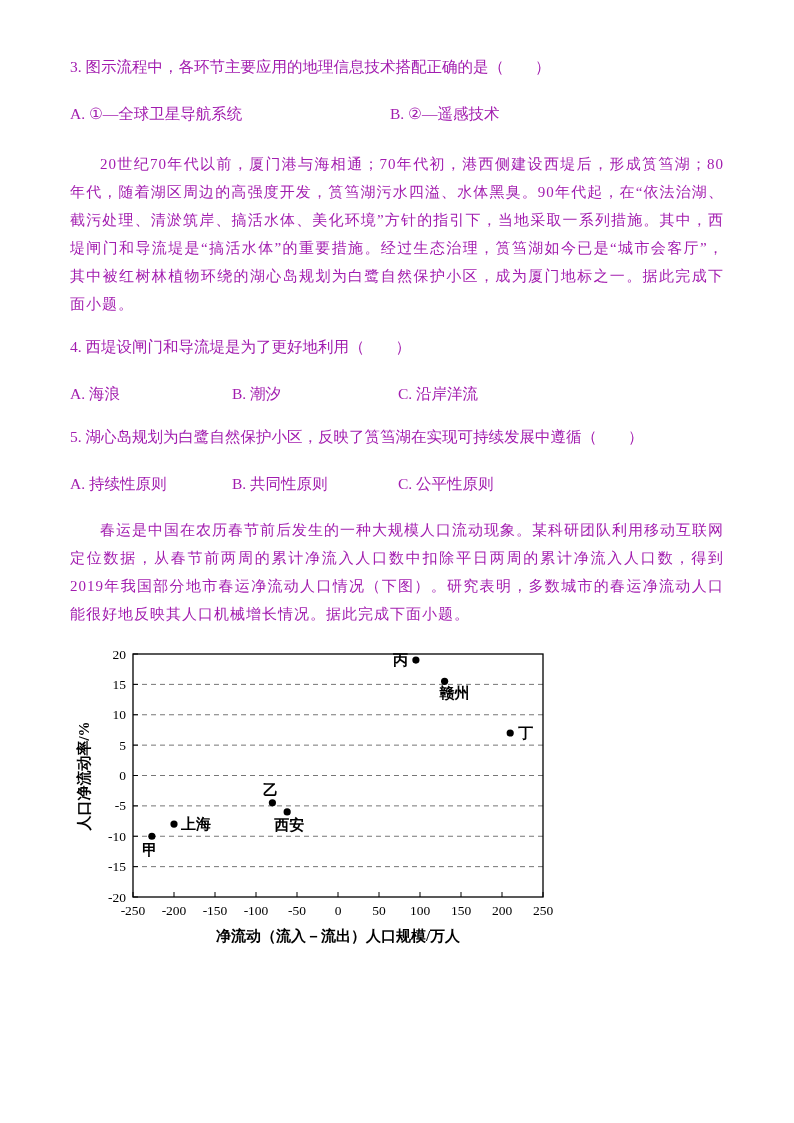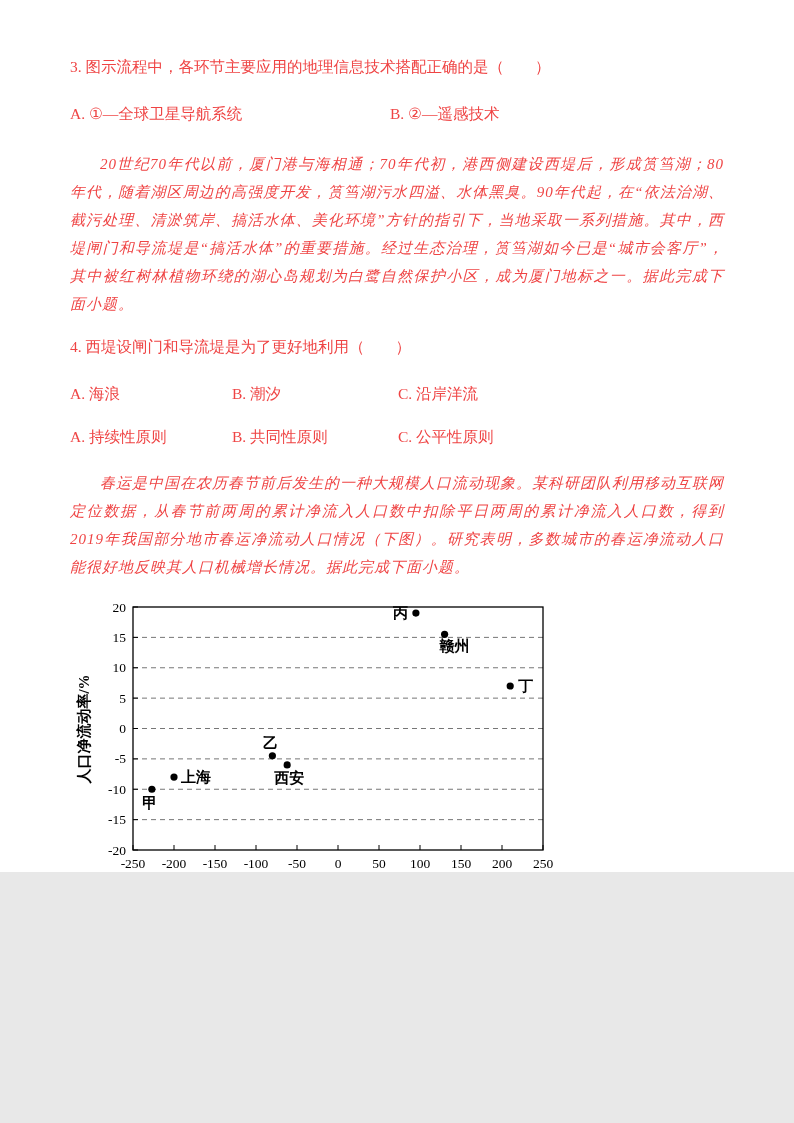--- a/index.html
+++ b/index.html
@@ -1,21 +1,21 @@
 <!DOCTYPE html>
 <html><head>
 <meta charset="utf-8">
 <style>
   html, body { margin: 0; padding: 0; background: #e8e8e8; }
   .page {
     width: 794px;
-    height: 872px;
+    height: 1123px;
     margin: 0 auto;
     background: #ffffff;
-    color: #ef4444;
+    color: #a21caf;
     font-family: "Liberation Serif", "DejaVu Serif", serif;
     box-sizing: border-box;
     padding: 56px 70px 0 70px;
     overflow: hidden;
     position: relative;
   }
   .question {
     font-size: 15.5px;
     line-height: 22px;
     margin: 0 0 25px 0;
@@ -33,21 +33,20 @@
     font-size: 15.5px;
     line-height: 22px;
     margin: 0 0 21px 0;
   }
   .passage {
     font-size: 15px;
     line-height: 28px;
     letter-spacing: 1px;
     text-align: justify;
     text-indent: 2em;
-    font-style: italic;
     margin: 0 0 18px 0;
   }
   .passage.second { margin-bottom: 14px; }
   .chart-wrap { margin: 8px 0 0 2px; }
   svg text { fill: #000; font-family: "Liberation Serif", "DejaVu Serif", serif; }
   svg .tick { font-size: 13.5px; }
   svg .axis-label { font-size: 15px; font-weight: bold; }
   svg .pt-label { font-size: 15px; font-weight: bold; }
 </style>
 </head>
@@ -64,20 +63,21 @@
 
   <p class="passage">20世纪70年代以前，厦门港与海相通；70年代初，港西侧建设西堤后，形成筼筜湖；80年代，随着湖区周边的高强度开发，筼筜湖污水四溢、水体黑臭。90年代起，在“依法治湖、截污处理、清淤筑岸、搞活水体、美化环境”方针的指引下，当地采取一系列措施。其中，西堤闸门和导流堤是“搞活水体”的重要措施。经过生态治理，筼筜湖如今已是“城市会客厅”，其中被红树林植物环绕的湖心岛规划为白鹭自然保护小区，成为厦门地标之一。据此完成下面小题。</p>
 
   <p class="question">4. 西堤设闸门和导流堤是为了更好地利用（　　）</p>
   <div class="options-4col">
     <span>A. 海浪</span>
     <span>B. 潮汐</span>
     <span>C. 沿岸洋流</span>
   </div>
 
+  <p class="question">5. 湖心岛规划为白鹭自然保护小区，反映了筼筜湖在实现可持续发展中遵循（　　）</p>
   <div class="options-4col">
     <span>A. 持续性原则</span>
     <span>B. 共同性原则</span>
     <span>C. 公平性原则</span>
   </div>
 
   <p class="passage second">春运是中国在农历春节前后发生的一种大规模人口流动现象。某科研团队利用移动互联网定位数据，从春节前两周的累计净流入人口数中扣除平日两周的累计净流入人口数，得到2019年我国部分地市春运净流动人口情况（下图）。研究表明，多数城市的春运净流动人口能很好地反映其人口机械增长情况。据此完成下面小题。</p>
 
   <div class="chart-wrap">
     <svg id="scatter-chart" width="520" height="312" viewBox="0 0 520 312">

